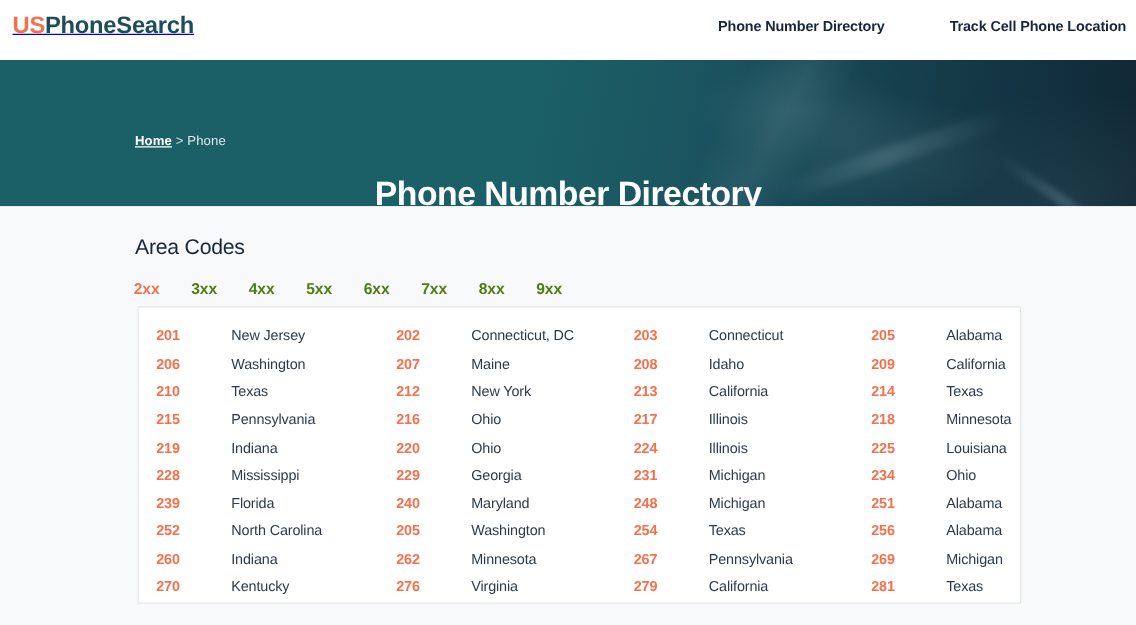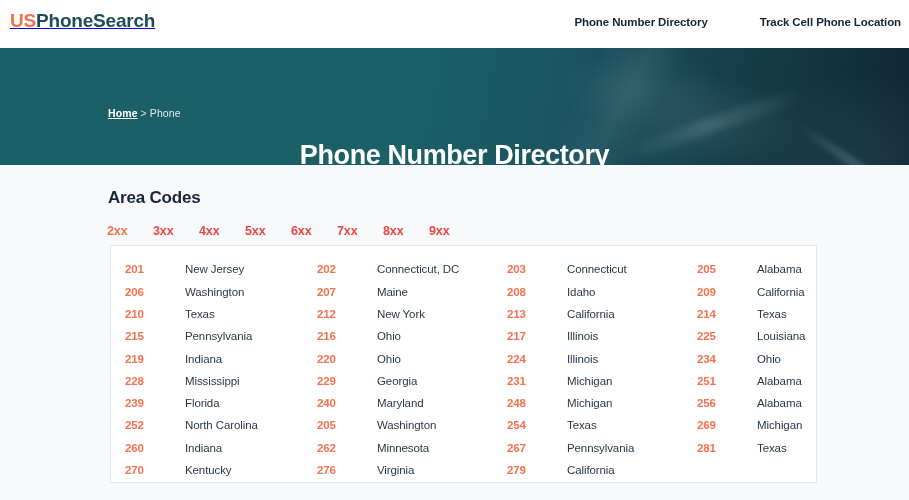--- a/index.html
+++ b/index.html
@@ -78,29 +78,29 @@
     text-align: center;
     font-size: 27px; font-weight: 700; color: #ffffff;
     letter-spacing: -0.4px;
   }
 
   
   .content { position: absolute; top: 165px; left: 0; width: 909px; height: 335px; background: #f8f9fa; }
 
   .section-title {
     position: absolute; left: 108px; top: 23px;
-    font-size: 17px; font-weight: 700; color: #17263a; letter-spacing: -0.2px;
+    font-size: 17px; font-weight: 400; color: #17263a; letter-spacing: -0.2px;
   }
 
   .tabs {
     position: absolute; left: 107px; top: 59px;
     display: flex; gap: 0;
   }
   .tab {
-    font-size: 12.5px; font-weight: 700; color: #ef4444;
+    font-size: 12.5px; font-weight: 700; color: #4d7c0f;
     width: 46px; text-align: left; text-decoration: none;
     letter-spacing: -0.1px; cursor: pointer;
   }
   .tab.active { color: #f4714e; text-underline-offset: 3px; }
 
   .codes-panel {
     position: absolute; left: 110px; top: 80px;
     width: 707px; height: 238px;
     background: #ffffff;
     border: 1px solid #e4e5e7;
@@ -294,20 +294,24 @@
           </a>
           <a class="code-item" href="#">
             <span class="code-num">209</span>
             <span class="code-state">California</span>
           </a>
           <a class="code-item" href="#">
             <span class="code-num">214</span>
             <span class="code-state">Texas</span>
           </a>
           <a class="code-item" href="#">
+            <span class="code-num">218</span>
+            <span class="code-state">Minnesota</span>
+          </a>
+          <a class="code-item" href="#">
             <span class="code-num">225</span>
             <span class="code-state">Louisiana</span>
           </a>
           <a class="code-item" href="#">
             <span class="code-num">234</span>
             <span class="code-state">Ohio</span>
           </a>
           <a class="code-item" href="#">
             <span class="code-num">251</span>
             <span class="code-state">Alabama</span>

